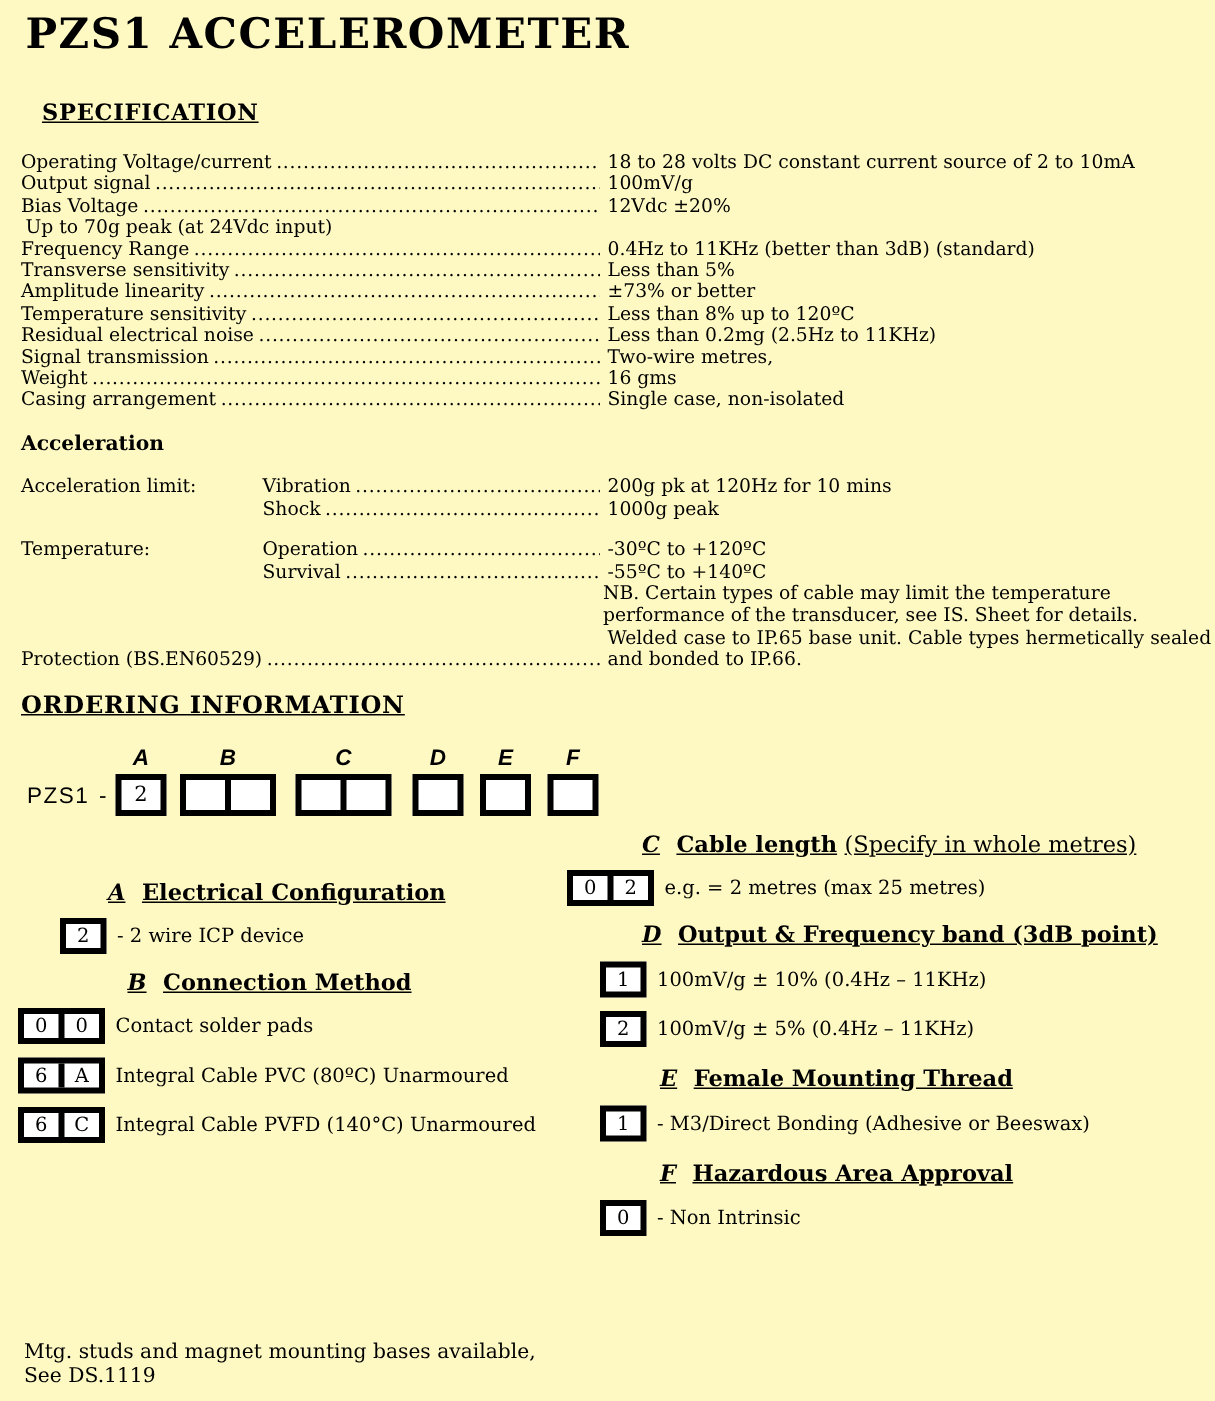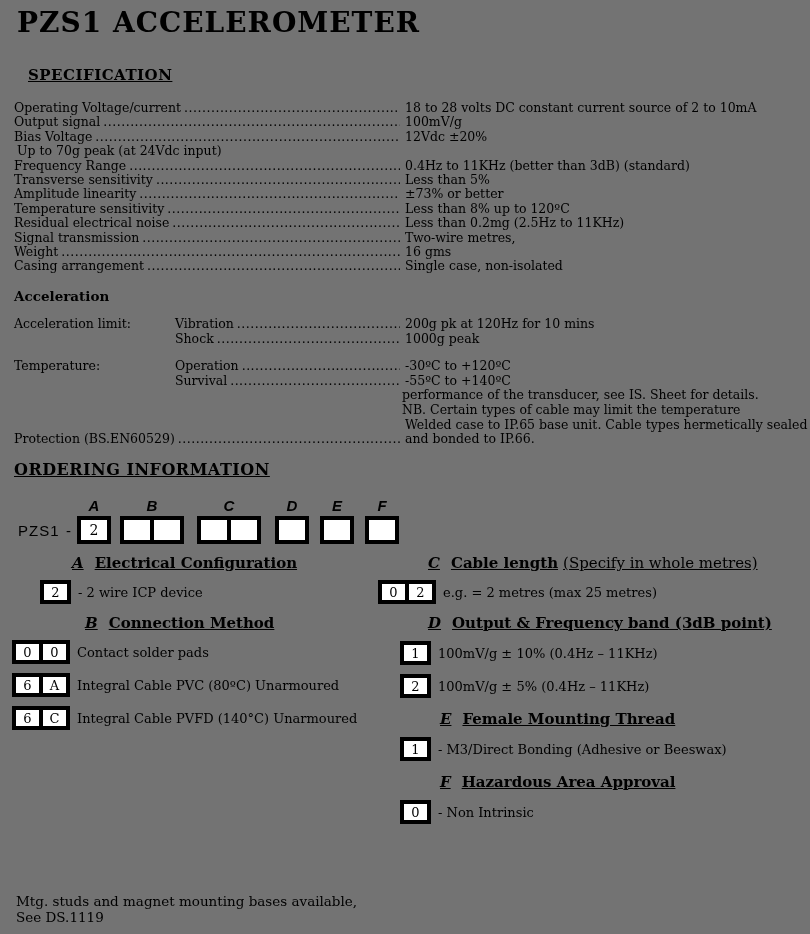--- a/index.html
+++ b/index.html
@@ -1,17 +1,17 @@
 <!DOCTYPE html>
 <html><head>
 <meta charset="utf-8">
 <style>
   html,body { margin:0; padding:0; background:#fff; }
   .page {
-    position:relative; width:810px; height:934px; background:#737373;
+    position:relative; width:810px; height:934px; background:#fef9c3;
     color:#000; font-family:"DejaVu Serif", serif; overflow:hidden;
   }
   
   .doc-title {
     position:absolute; left:17px; top:6px;
     font-size:28px; font-weight:bold; letter-spacing:1px; white-space:nowrap;
   }
   .spec-heading {
     position:absolute; left:28px; top:66px;
     font-size:15px; font-weight:bold; text-decoration:underline; letter-spacing:0.5px;
@@ -62,21 +62,21 @@
   .cbox .cell + .cell { border-left:4px solid #000; }
   .g-a { left:59px; }  .g-b { left:102px; } .g-c { left:179px; }
   .g-d { left:257px; } .g-e { left:302px; } .g-f { left:347px; }
   
   .ord-col-left  { position:absolute; left:10px;  top:554px; width:365px; }
   .ord-col-right { position:absolute; left:378px; top:554px; width:430px; }
   .osec-h { font-size:15px; font-weight:bold; white-space:nowrap; }
   .osec-h .letter { font-style:italic; text-decoration:underline; margin-right:11px; }
   .osec-h .title  { text-decoration:underline; }
   .osec-h .suffix { font-weight:normal; text-decoration:underline; margin-left:5px; }
-  .ph-62 { padding-left:62px; } .ph-75 { padding-left:75px; } .ph-50 { padding-left:50px; }
+  .ph-62 { padding-left:62px;margin-top:32px; } .ph-75 { padding-left:75px; } .ph-50 { padding-left:50px; }
   .opt-row { display:flex; align-items:center; font-size:13px; }
   .obox { display:inline-flex; border:4px solid #000; background:#fff; flex:none; }
   .obox .cell {
     width:23px; height:16px; display:flex; align-items:center; justify-content:center;
     font-size:13px;
   }
   .obox .cell + .cell { border-left:4px solid #000; }
   .opt-text { margin-left:7px; white-space:nowrap; }
   .mt8 { margin-top:8px; } .mt9 { margin-top:9px; } .mt10 { margin-top:10px; }
   .mt12 { margin-top:12px; }
@@ -205,22 +205,22 @@
     </div>
     <div class="env-row">
       <span class="env-group"></span>
       <div class="env-mid">
           <span class="env-label">Survival</span>
           <span class="dots"></span>
         </div>
       <span class="spec-value">-55ºC to +140ºC</span>
     </div>
     <div class="nb-block">
+      <div class="nb-line">NB. Certain types of cable may limit the temperature</div>
       <div class="nb-line">performance of the transducer, see IS. Sheet for details.</div>
-      <div class="nb-line">NB. Certain types of cable may limit the temperature</div>
     </div>
     <div class="prot-row">
       <div class="prot-left">
           <span class="spec-label">Protection (BS.EN60529)</span>
           <span class="dots"></span>
         </div>
       <div class="prot-value">
         <div class="vline">Welded case to IP.65 base unit. Cable types hermetically sealed</div>
         <div class="vline">and bonded to IP.66.</div>
       </div>

